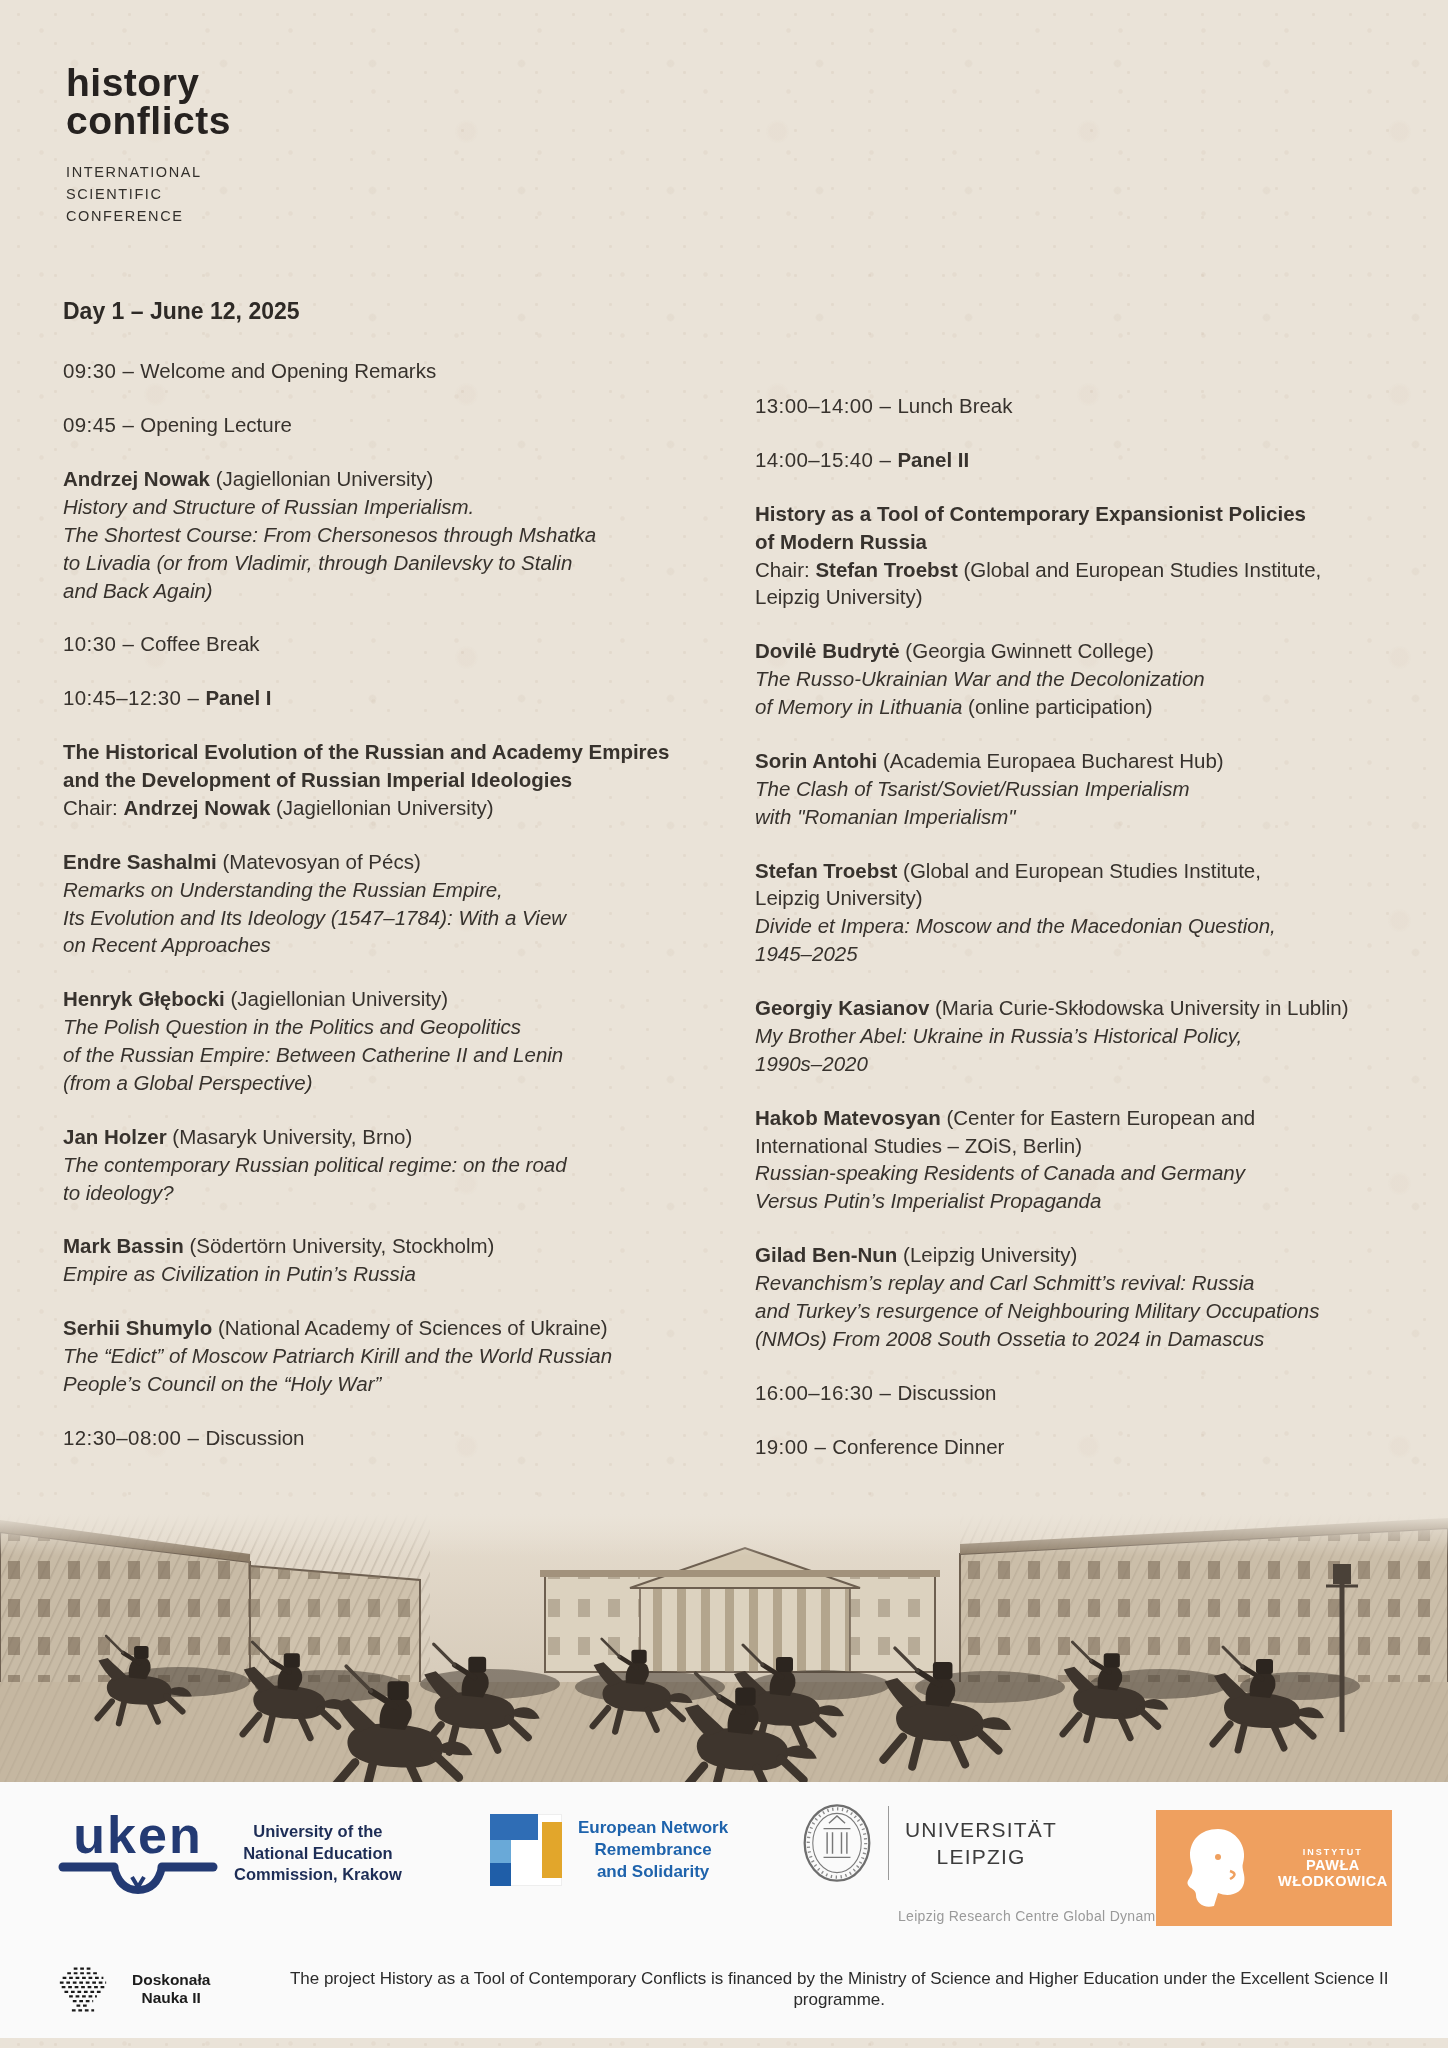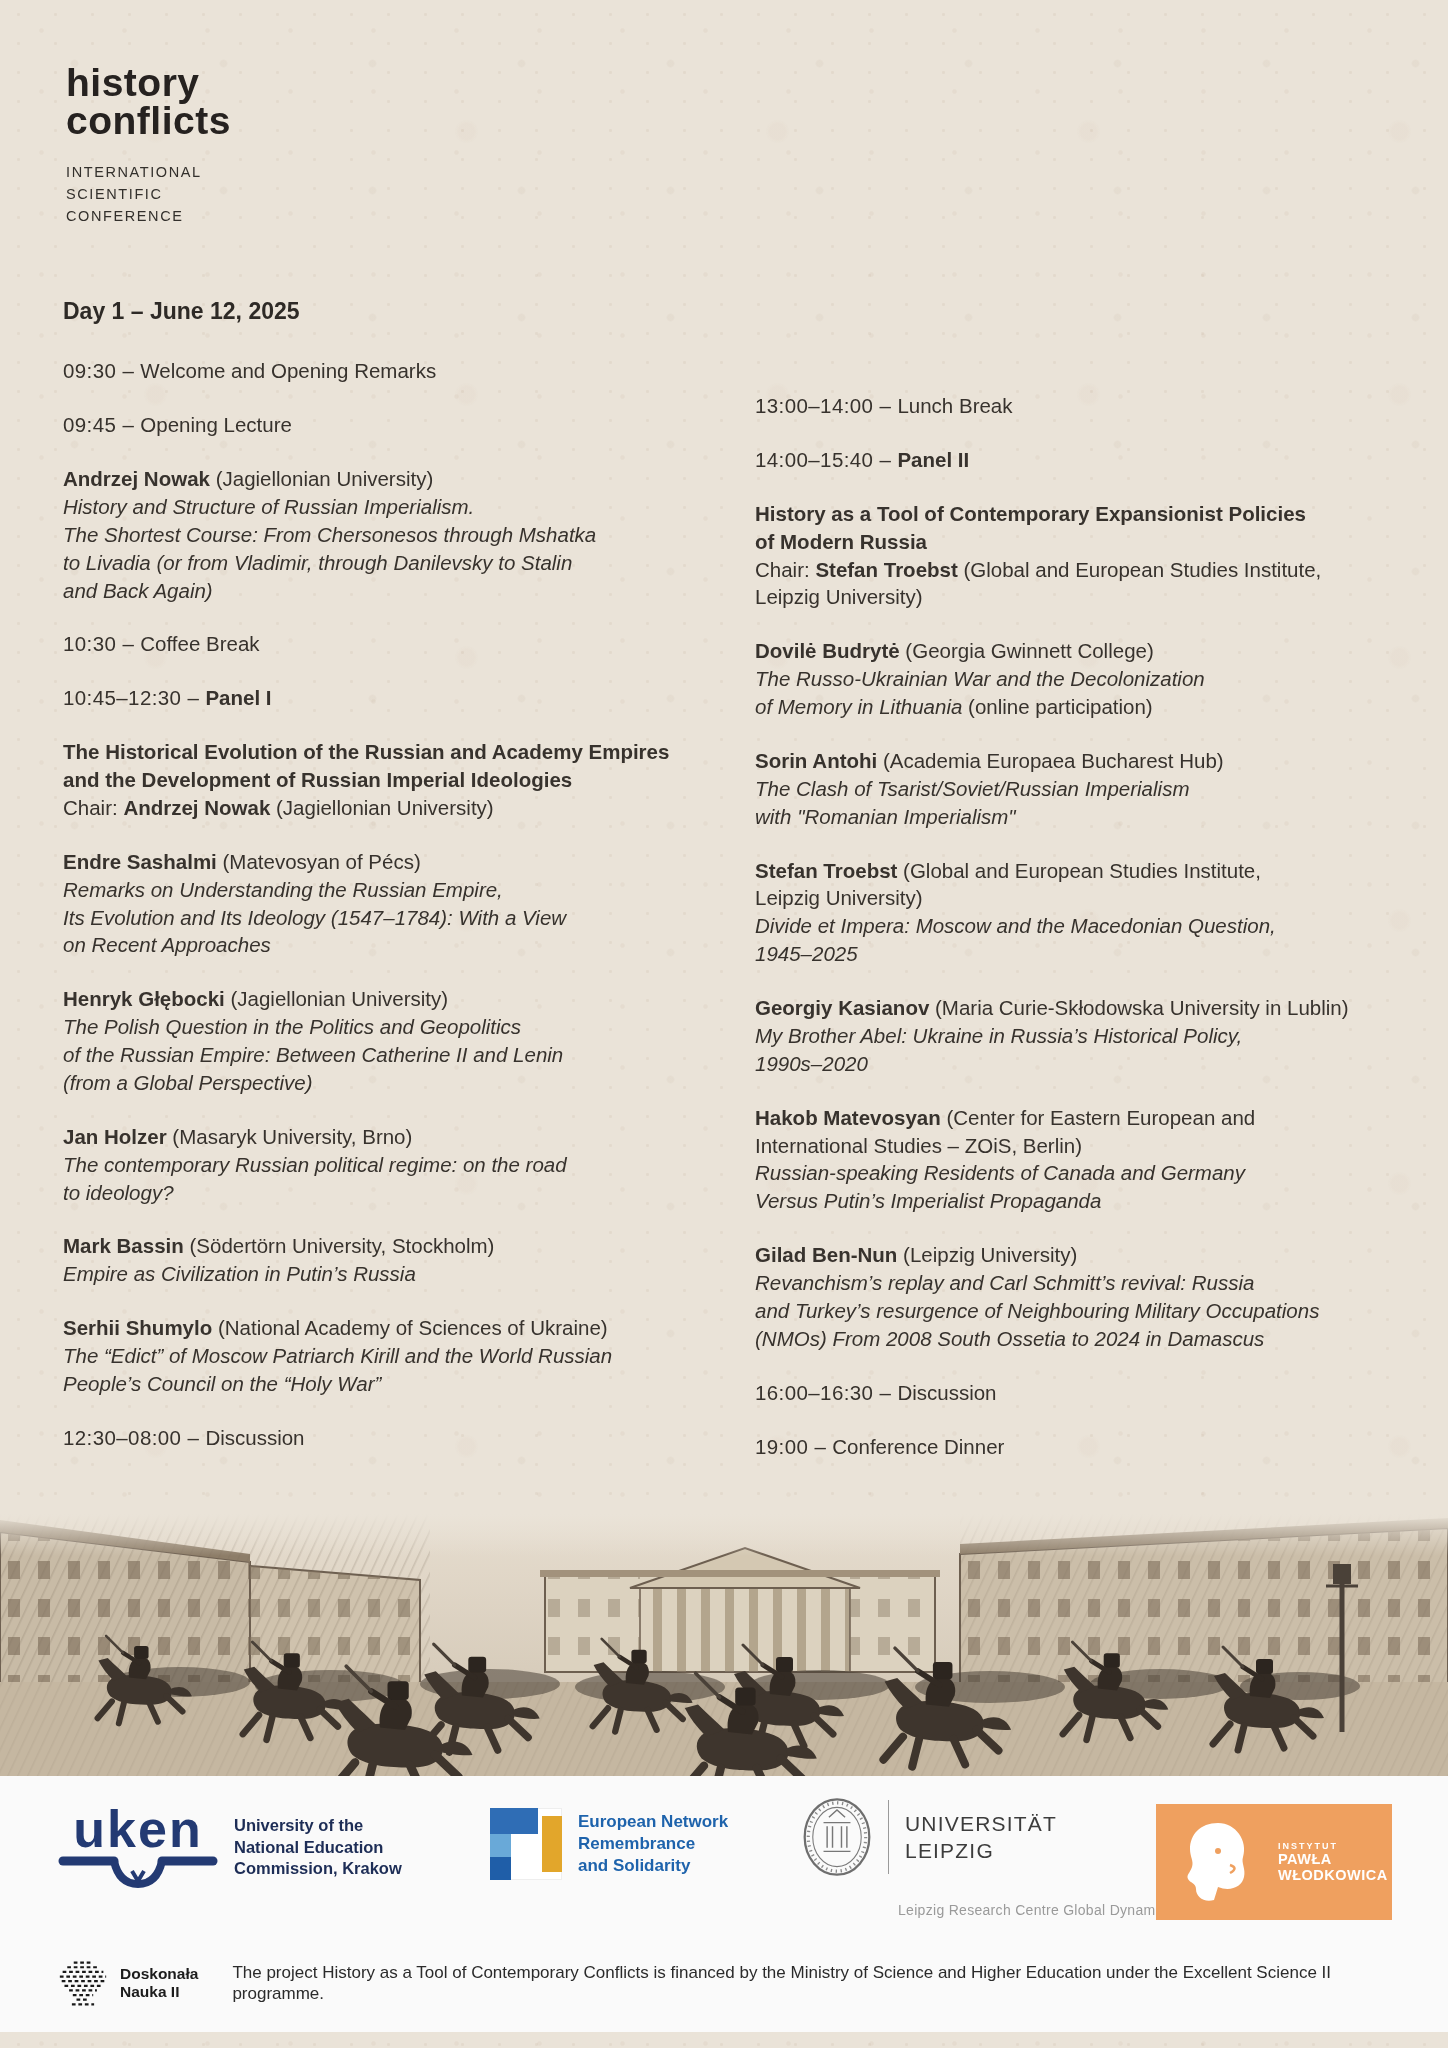--- a/index.html
+++ b/index.html
@@ -34,21 +34,21 @@
   .col-right{left:755px;top:392px;width:682px;}
   .day-title{font-weight:700;font-size:23px;margin-bottom:30px;color:#2e2a26;}
   .item{margin-bottom:26px;}
   .tm{letter-spacing:.4px;}
 
   
   .illustration{position:absolute;left:0;top:1514px;width:1448px;height:278px;}
   .illustration svg{display:block;width:100%;height:100%;}
 
   
-  .footer{position:absolute;left:0;bottom:16px;width:100%;height:256px;background:#fafafa;}
+  .footer{position:absolute;left:0;bottom:10px;width:100%;height:256px;background:#fafafa;text-align:center;}
   .logo-block{position:absolute;display:flex;align-items:center;gap:16px;}
   .uken{left:58px;top:30px;}
   .uken-mark{display:flex;flex-direction:column;align-items:center;gap:2px;}
   .uken-word{font-size:52px;font-weight:800;letter-spacing:2px;color:#233a73;line-height:.9;}
   .uken-caption{font-size:16.5px;font-weight:600;line-height:1.3;color:#1d2d56;}
   .enrs{left:490px;top:32px;}
   .enrs-mark{position:relative;width:72px;height:72px;background:#fff;box-shadow:0 0 0 1px #eee inset;}
   .enrs-mark div{position:absolute;}
   .enrs-b1{left:0;top:0;width:48px;height:26px;background:#2f6db5;}
   .enrs-b2{left:0;top:26px;width:21px;height:23px;background:#69a9d8;}
@@ -56,21 +56,21 @@
   .enrs-b4{right:0;top:8px;width:20px;height:56px;background:#e2a62b;}
   .enrs-caption{font-size:17px;font-weight:700;line-height:1.3;color:#1e63ac;}
   .leipzig{left:802px;top:20px;}
   .leipzig-divider{width:1px;height:74px;background:#9a9a9a;}
   .leipzig-name{font-size:21px;letter-spacing:1.2px;line-height:1.3;color:#3c3c3c;font-weight:500;}
   .leipzig-caption{position:absolute;left:802px;top:126px;margin-left:96px;font-size:14px;color:#9a9a9a;letter-spacing:.3px;}
   .wlodkowica{left:1156px;top:28px;width:236px;height:116px;background:#efa05f;display:flex;align-items:center;}
   .wlod-text{color:#fff;line-height:1.12;margin-left:-14px;}
   .wlod-l1{font-size:9px;letter-spacing:2px;font-weight:600;}
   .wlod-l2,.wlod-l3{font-size:14.5px;font-weight:700;letter-spacing:.5px;}
-  .funding-row{position:absolute;left:58px;right:26px;bottom:24px;display:flex;align-items:center;gap:12px;}
+  .funding-row{position:absolute;left:58px;right:26px;bottom:24px;display:flex;align-items:center;gap:24px;}
   .dn-label{font-size:15.5px;font-weight:700;color:#1c1c1c;line-height:1.15;}
   .funding-note{flex:1;margin:0 0 0 22px;font-size:17px;color:#2b2b2b;line-height:1.25;}
 </style>
 </head>
 <body>
 
 <div class="page">
 
   <div class="brand">
     <div class="brand-word">history</div>

